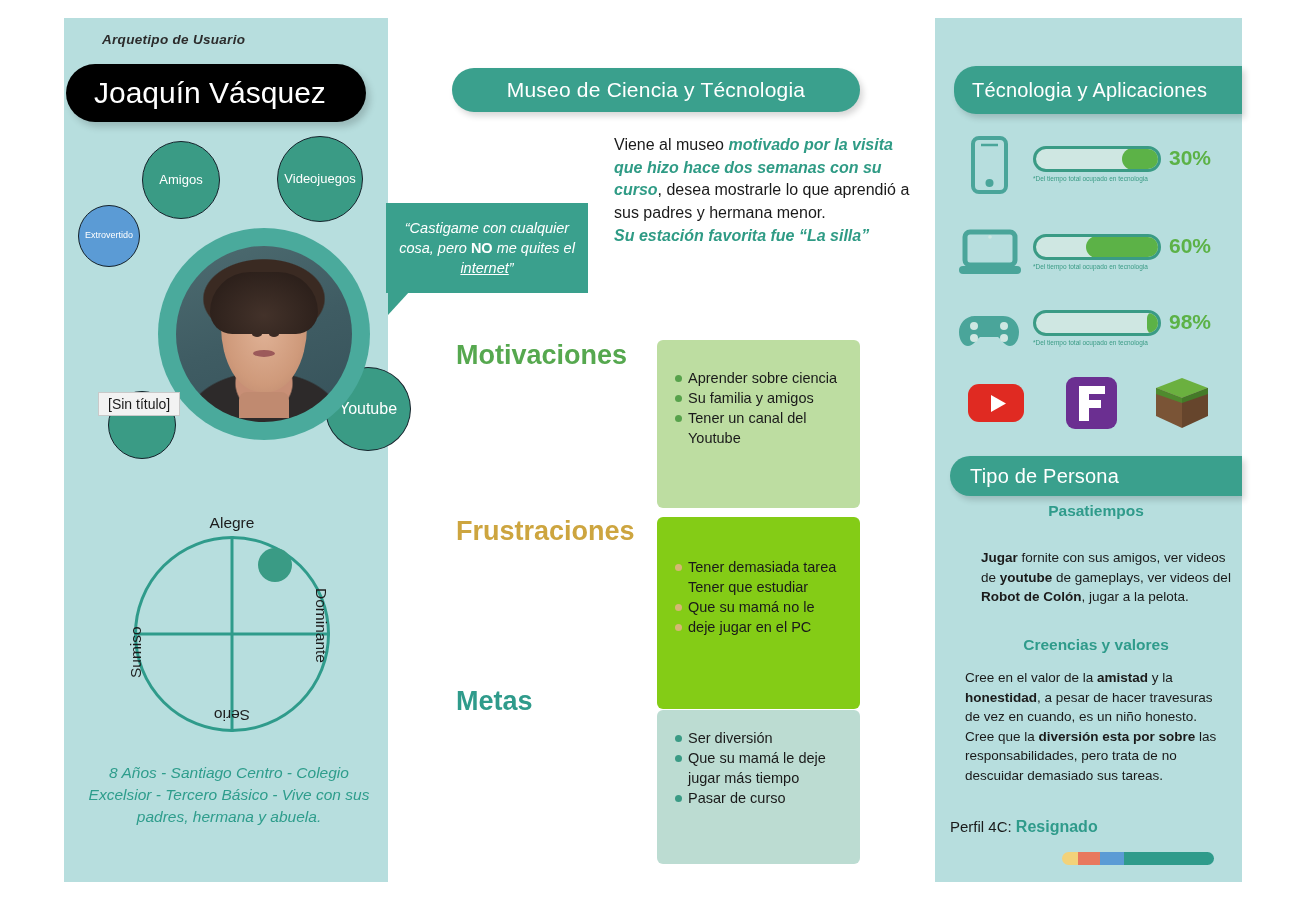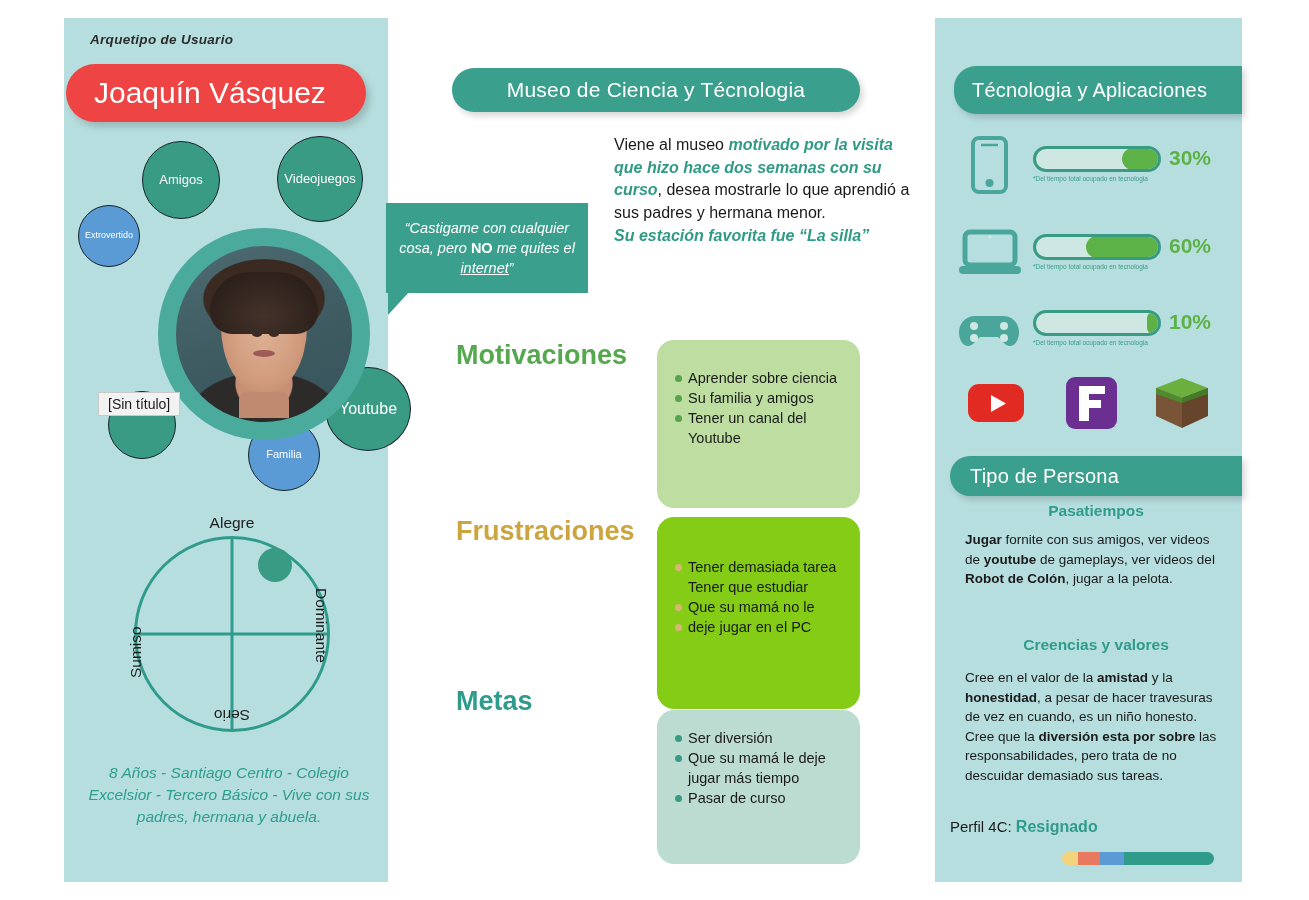--- a/index.html
+++ b/index.html
@@ -38,21 +38,21 @@
   .arquetipo {
     position: absolute; left: 102px; top: 32px;
     font-size: 13.5px; font-style: italic; font-weight: bold;
     color: #2c2c2c;
     letter-spacing: .3px;
   }
   .name-pill {
     position: absolute; left: 66px; top: 64px;
     width: 300px; height: 58px;
     border-radius: 30px;
-    background: #ef4444;
+    background: #000000;
     color: #fff;
     font-size: 30px;
     display: flex; align-items: center; padding-left: 28px;
     box-shadow: 4px 5px 7px rgba(0,0,0,.17);
   }
 
   
   .bub {
     position: absolute;
     border-radius: 50%;
@@ -178,21 +178,21 @@
   .intro .hl { color: #2f9b85; font-weight: bold; font-style: italic; }
 
   .sec-title { position: absolute; font-size: 27px; font-weight: bold; }
   .sec-motiv { left: 456px; top: 340px; color: #56a84f; }
   .sec-frust { left: 456px; top: 516px; color: #cda53f; }
   .sec-metas { left: 456px; top: 686px; color: #2f9b8b; }
 
   .card {
     position: absolute; left: 657px;
     width: 203px;
-    border-radius: 17px;
+    border-radius: 6px;
     padding: 28px 12px 12px 18px;
   }
   .card ul { list-style: none; }
   .card li { font-size: 14.5px; line-height: 1.38; color: #1a1a1a; position: relative; padding-left: 13px; }
   .card li::before {
     content: ""; position: absolute; left: 0; top: 7px;
     width: 7px; height: 7px; border-radius: 50%;
   }
   .card li.nb::before { display: none; }
   .card-motiv { top: 340px; height: 168px; background: #bddda1; }
@@ -247,59 +247,56 @@
   .sub-h {
     position: absolute; width: 292px; text-align: center;
     font-size: 15.5px; font-weight: bold; color: #2f9b8b;
   }
   .sub-pasa { left: 950px; top: 502px; }
   .sub-creen { left: 950px; top: 636px; }
   .rp-text {
     position: absolute; left: 965px; width: 262px;
     font-size: 13.5px; line-height: 1.45; color: #1a1a1a;
   }
-  .rp-pasa { top: 530px; }
+  .rp-pasa { top: 548px; margin-left: 16px; }
   .rp-creen { top: 668px; }
   .rp-text b { font-weight: bold; }
 
   .perfil {
     position: absolute; left: 950px; top: 818px; width: 292px;
     font-size: 15px; color: #1a1a1a;
   }
   .perfil .val { color: #2f9b8b; font-weight: bold; font-size: 16px; }
   .segbar { position: absolute; left: 1062px; top: 852px; width: 152px; height: 13px; display: flex; }
   .segbar span { height: 13px; }
   .segbar span:first-child { border-radius: 7px 0 0 7px; }
   .segbar span:last-child { border-radius: 0 7px 7px 0; }
 </style>
 </head>
 <body>
 
 <div id="page">
 
   <div class="panel-left">
-    <div class="arquetipo" style="left:26px;top:14px;">Arquetipo de Usuario</div>
+    <div class="arquetipo" style="left:38px;top:14px;">Arquetipo de Usuario</div>
   </div>
 
   <div class="name-pill">Joaquín Vásquez</div>
 
   <div class="bub green bub-videojuegos">
     <span>Videojuegos</span>
   </div>
   <div class="bub green bub-amigos">
     <span>Amigos</span>
   </div>
   <div class="bub blue bub-extro">
     <span>Extrovertido</span>
   </div>
   <div class="bub green bub-youtube">
     <span>Youtube</span>
-  </div>
-  <div class="bub blue bub-familia">
-    <span>Familia</span>
   </div>
   <div class="bub green bub-empty">
     <span></span>
   </div>
 
   <div class="avatar-ring">
     <div class="avatar-inner">
       <div class="face">
         <div class="eye l"></div>
         <div class="eye r"></div>
@@ -414,21 +411,21 @@
         <circle cx="49" cy="26" r="4" fill="#cfe7e2"></circle>
         <circle cx="49" cy="38" r="4" fill="#cfe7e2"></circle>
       </svg>
     </div>
     <div class="bar-wrap">
       <div class="bar">
         <div class="bar-fill" style="width:10%"></div>
       </div>
       <div class="bar-note">*Del tiempo total ocupado en tecnologia</div>
     </div>
-    <div class="pct">10%</div>
+    <div class="pct">98%</div>
   </div>
 
   <div class="apps">
     <div class="app a1">
       <svg viewBox="0 0 60 58" width="60" height="58" aria-hidden="true">
         <rect x="2" y="10" width="56" height="38" rx="11" fill="#e02a22"></rect>
         <polygon points="25,21 25,38 40,29.5" fill="#ffffff"></polygon>
       </svg>
     </div>
     <div class="app a2">

